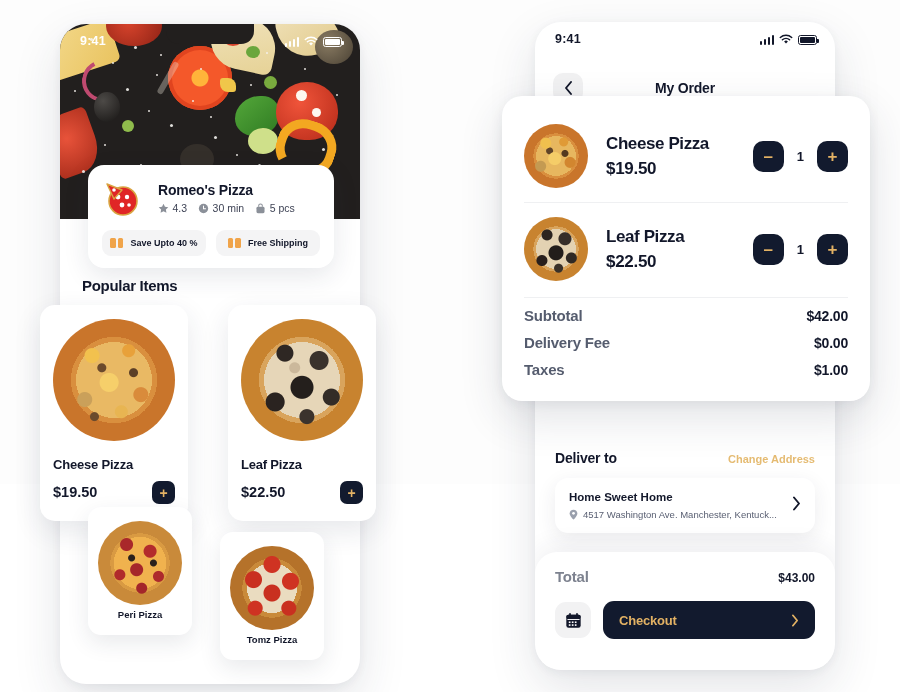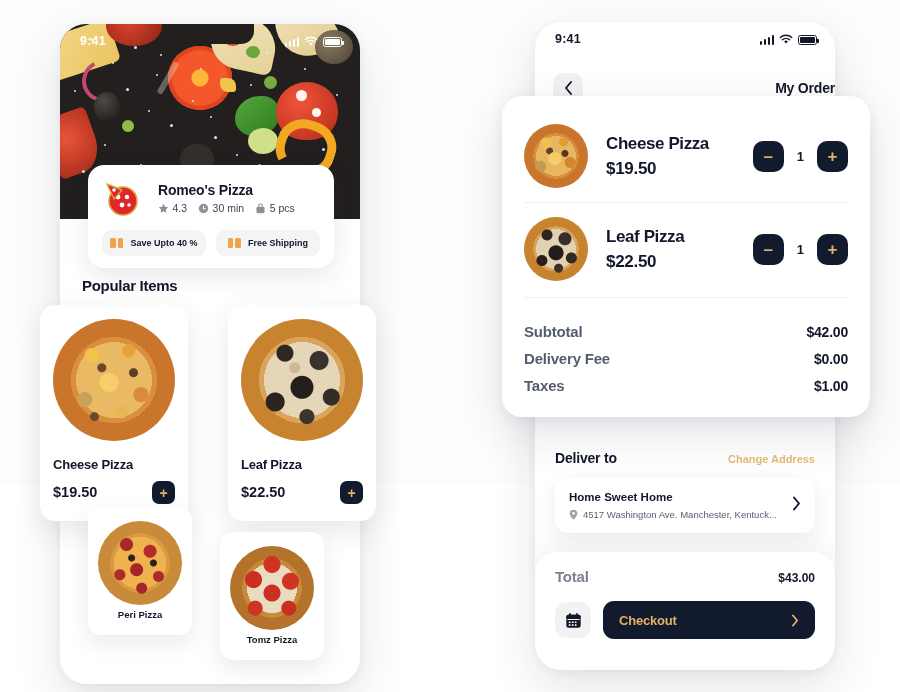--- a/index.html
+++ b/index.html
@@ -116,21 +116,21 @@
   #status-right { color: #12172a; }
   .order-head {
     position: absolute; left: 0; right: 0; top: 48px; height: 36px;
     display: flex; align-items: center; padding: 0 18px;
   }
   .back-btn {
     width: 30px; height: 30px; border-radius: 10px; background: #f1f1f2;
     display: flex; align-items: center; justify-content: center;
   }
   .order-title {
-    position: absolute; left: 0; right: 0; text-align: right;
+    position: absolute; left: 0; right: 0; text-align: center;
     font-size: 14px; font-weight: bold; color: #12172a; letter-spacing: -.2px;
   }
 
   .deliver-wrap { position: absolute; left: 20px; right: 20px; top: 428px; }
   .deliver-row { display: flex; align-items: baseline; justify-content: space-between; }
   .deliver-label { font-size: 14px; font-weight: bold; color: #12172a; letter-spacing: -.2px; }
   .change-addr { font-size: 11px; font-weight: bold; color: #e5bb72; }
   .addr-card {
     margin-top: 12px; background: #fff; border-radius: 13px;
     box-shadow: 0 6px 20px rgba(40,48,70,.09);
@@ -170,21 +170,21 @@
   .o-info { flex: 1; margin-left: 18px; }
   .o-name { font-size: 17px; font-weight: bold; color: #12172a; letter-spacing: -.4px; }
   .o-price { margin-top: 5px; font-size: 17px; font-weight: bold; color: #12172a; letter-spacing: -.3px; }
   .stepper { display: flex; align-items: center; gap: 13px; }
   .step-btn {
     width: 31px; height: 31px; border-radius: 10px; background: #121a2e;
     display: flex; align-items: center; justify-content: center;
     color: #e3b264; font-size: 17px; font-weight: bold; line-height: 1;
   }
   .qty { font-size: 13px; font-weight: bold; color: #12172a; min-width: 7px; text-align: center; }
-  .summary { padding-top: 20px; border-top: 1px solid #eff0f2; margin-top: 2px; }
+  .summary { padding-top: 4px; border-top: 1px solid #eff0f2; margin-top: 2px; }
   .sum-row { display: flex; justify-content: space-between; align-items: baseline; padding: 5px 0; }
   .sum-label { font-size: 15px; font-weight: bold; color: #555c6e; letter-spacing: -.2px; }
   .sum-val { font-size: 14px; font-weight: bold; color: #12172a; letter-spacing: -.2px; margin-left: 41px; }
 </style>
 </head>
 <body>
 
 <div id="stage">
 
   <div class="phone" id="phone-left">

